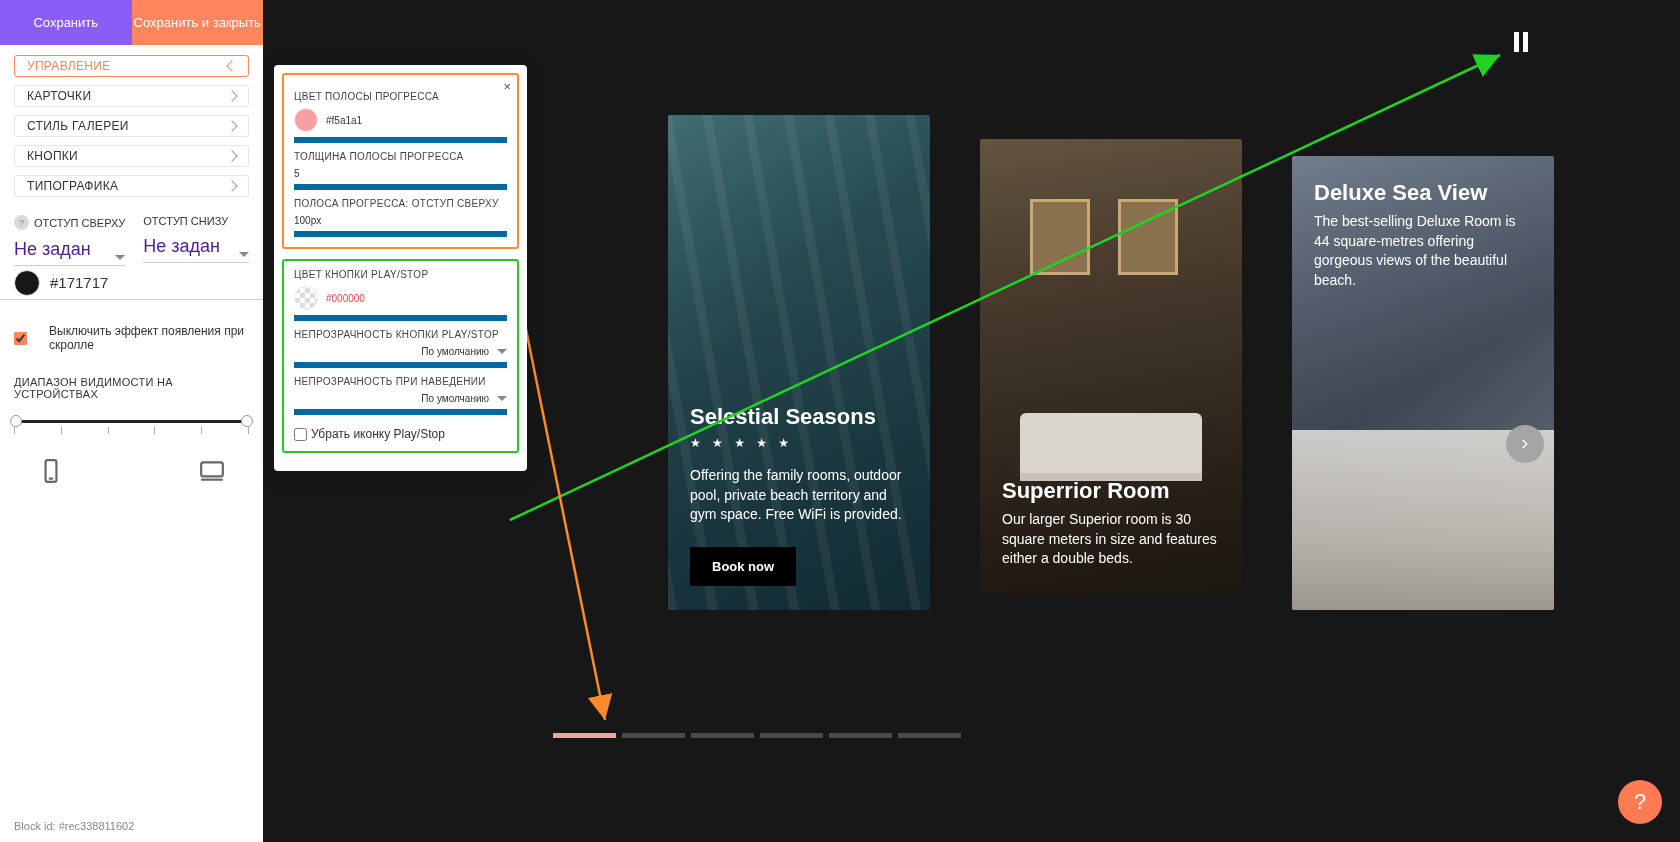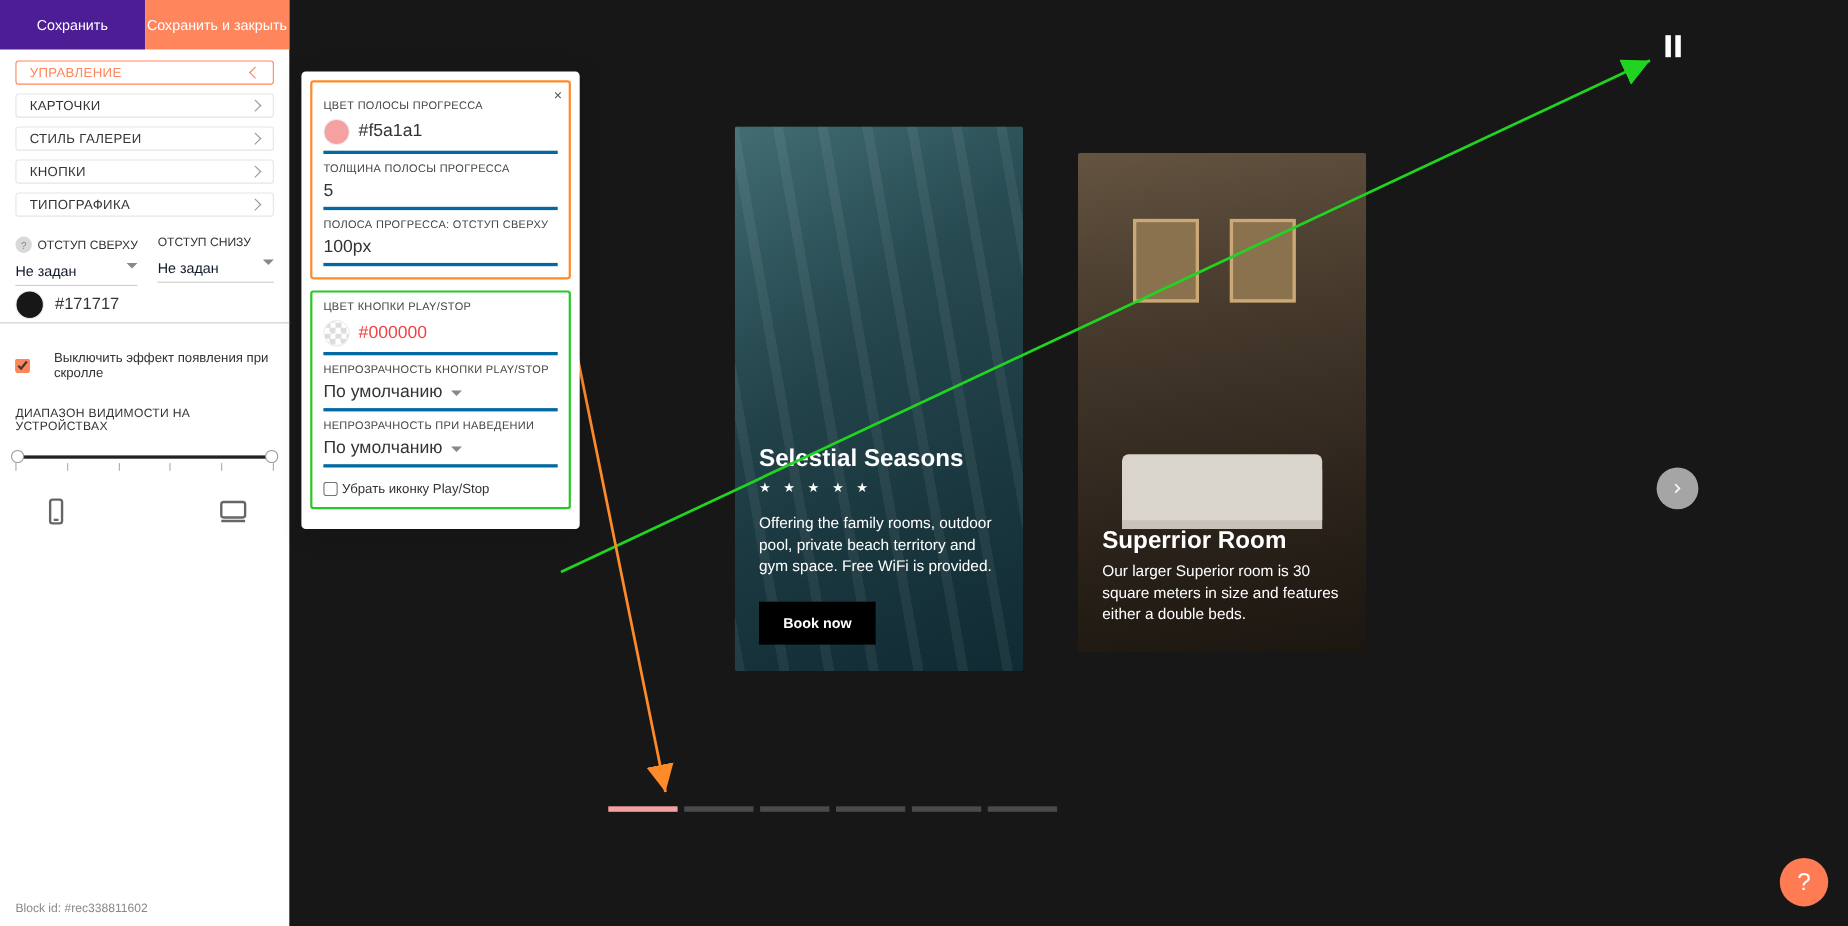--- a/index.html
+++ b/index.html
@@ -1,31 +1,31 @@
 <!DOCTYPE html>
 <html><head>
 <meta charset="utf-8">
 <style>
   *{box-sizing:border-box;margin:0;padding:0;font-family:Arial,Helvetica,sans-serif}
   body{width:1680px;height:842px;overflow:hidden;background:#171717;position:relative}
   
   .sidebar{position:absolute;left:0;top:0;width:263px;height:100%;background:#fff;z-index:5}
   .sidebar-top{display:flex;height:45px}
-  .btn-save{flex:1;background:#4c1d95;color:#fff;font-size:13px;display:flex;align-items:center;justify-content:center;cursor:pointer}
+  .btn-save{flex:1;background:#8b5cf6;color:#fff;font-size:13px;display:flex;align-items:center;justify-content:center;cursor:pointer}
   .btn-save-close{flex:1;background:#ff855d;color:#fff;font-size:13px;display:flex;align-items:center;justify-content:center;cursor:pointer}
   .accordion{padding:10px 14px 0 14px}
   .acc-item{border:1px solid #e5e5e5;border-radius:3px;margin-bottom:8px;padding:3px 12px;font-size:12px;letter-spacing:.3px;display:flex;align-items:center;justify-content:space-between;cursor:pointer;color:#333}
   .acc-item.active{border-color:#ff855d;color:#ff855d}
   .chev{width:8px;height:8px;border-right:1.5px solid #999;border-bottom:1.5px solid #999;transform:rotate(-45deg)}
   .acc-item.active .chev{border-color:#ff855d;transform:rotate(135deg)}
   .two-col{display:flex;gap:18px;padding:10px 14px 0 14px}
   .tc{flex:1}
   .tc-lbl{font-size:11px;color:#333;display:flex;align-items:center;gap:5px;margin-bottom:4px;white-space:nowrap}
   .tc-lbl .tip{width:15px;height:15px;border-radius:50%;background:#d9d9d9;display:inline-flex;align-items:center;justify-content:center;font-size:9px;color:#888}
-  .sel{font-size:13px;color:#0f172a;padding:5px 0;border-bottom:1px solid #ccc;display:flex;justify-content:space-between;align-items:flex-start;cursor:pointer}
+  .sel{font-size:18px;color:#4c1d95;padding:5px 0;border-bottom:1px solid #ccc;display:flex;justify-content:space-between;align-items:flex-end;cursor:pointer}
   .sel .dd{width:0;height:0;border-left:5px solid transparent;border-right:5px solid transparent;border-top:5px solid #888}
   .placeholder{color:#ef4444}
   .sec-lbl{font-size:11px;letter-spacing:.3px;color:#333;padding:18px 14px 4px 14px}
   .color-row{display:flex;align-items:center;gap:10px;padding:0 14px;border-bottom:1px solid #ccc;margin:0 0 8px 0}
   .swatch{width:26px;height:26px;border-radius:50%;border:1px solid #eee}
   .color-val{font-size:15px;color:#333;padding:8px 0}
   .chk-row{padding:16px 14px 6px 14px;font-size:12px;color:#333;display:flex;align-items:center;gap:22px}
   .chk-row input{accent-color:#ff855d}
   .range-wrap{padding:4px 14px}
   .range-track{height:3px;background:#222;position:relative;margin:12px 0 4px 0}
@@ -36,22 +36,22 @@
   .dev{width:26px;height:26px;stroke:#666;fill:none;stroke-width:2}
   .block-id{position:absolute;bottom:10px;left:14px;font-size:11px;color:#888}
   
   .panel2{position:absolute;left:274px;top:65px;width:253px;background:#fff;border-radius:4px;box-shadow:0 4px 20px rgba(0,0,0,.15);padding:8px;z-index:6}
   .group{border:2px solid;border-radius:3px;padding:8px 10px 10px 10px;margin-bottom:10px;position:relative}
   .g-orange{border-color:#ff8a2a}
   .g-green{border-color:#28c726}
   .g-close{position:absolute;right:6px;top:4px;font-size:13px;color:#555;cursor:pointer}
   .grp-lbl{font-size:10px;letter-spacing:.3px;color:#444;margin-top:8px}
   .grp-lbl:first-child{margin-top:0}
-  .grp-val{font-size:16px;padding:6px 0 5px 0;border-bottom:3px solid #0369a1;display:flex;align-items:center;gap:8px;color:#333}
-  .grp-val.sel-like{justify-content:flex-start}
+  .grp-val{font-size:10px;padding:6px 0 5px 0;border-bottom:6px solid #0369a1;display:flex;align-items:center;gap:8px;color:#333}
+  .grp-val.sel-like{justify-content:flex-end}
   .sw-small{width:24px;height:24px;border-radius:50%;border:1px solid #eee}
   .sw-transparent{background:repeating-conic-gradient(#ddd 0% 25%,#fff 0% 50%) 0/10px 10px}
   .grp-chk{display:flex;align-items:center;gap:4px;font-size:12px;color:#333;margin-top:12px}
   
   .canvas{position:absolute;left:263px;top:0;right:0;bottom:0}
   .pause{position:absolute;right:150px;top:32px;cursor:pointer}
   .pause span{display:inline-block;width:5px;height:20px;background:#fff;margin:0 2px}
   .cards{position:absolute;top:115px;left:405px;display:flex;gap:50px}
   .card{position:relative;border-radius:2px;overflow:hidden;color:#fff}
   .card .txt{position:absolute;left:22px;right:22px}
@@ -227,20 +227,27 @@
     </div>
     <div class="card c2">
       <div class="frames">
           <div class="frame"></div>
           <div class="frame"></div>
         </div>
       <div class="sofa"></div>
       <div class="txt">
         <h2>Superrior Room</h2>
         <p>Our larger Superior room is 30 square meters in size and features either a double beds.</p>
+      </div>
+    </div>
+    <div class="card c3">
+      <div class="bed"></div>
+      <div class="txt">
+        <h2>Deluxe Sea View</h2>
+        <p>The best-selling Deluxe Room is 44 square-metres offering gorgeous views of the beautiful beach.</p>
       </div>
     </div>
   </div>
 
   <div class="next">
     <svg viewBox="0 0 24 24">
         <path d="M9 6l6 6-6 6" stroke="#fff" stroke-width="2.5" fill="none" stroke-linecap="round"></path>
       </svg>
   </div>
 

